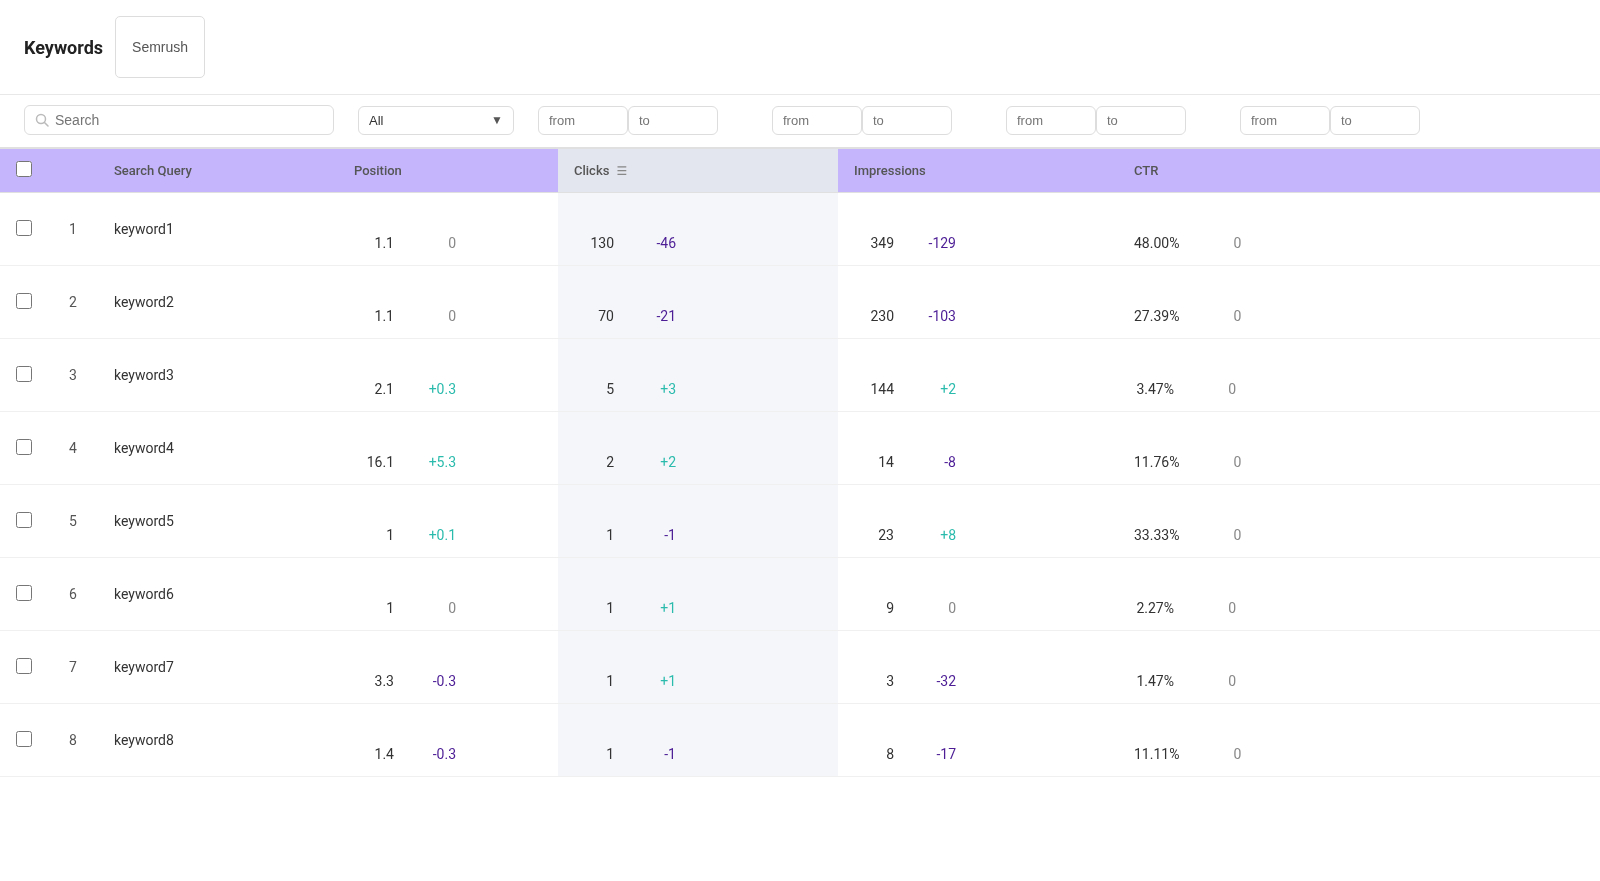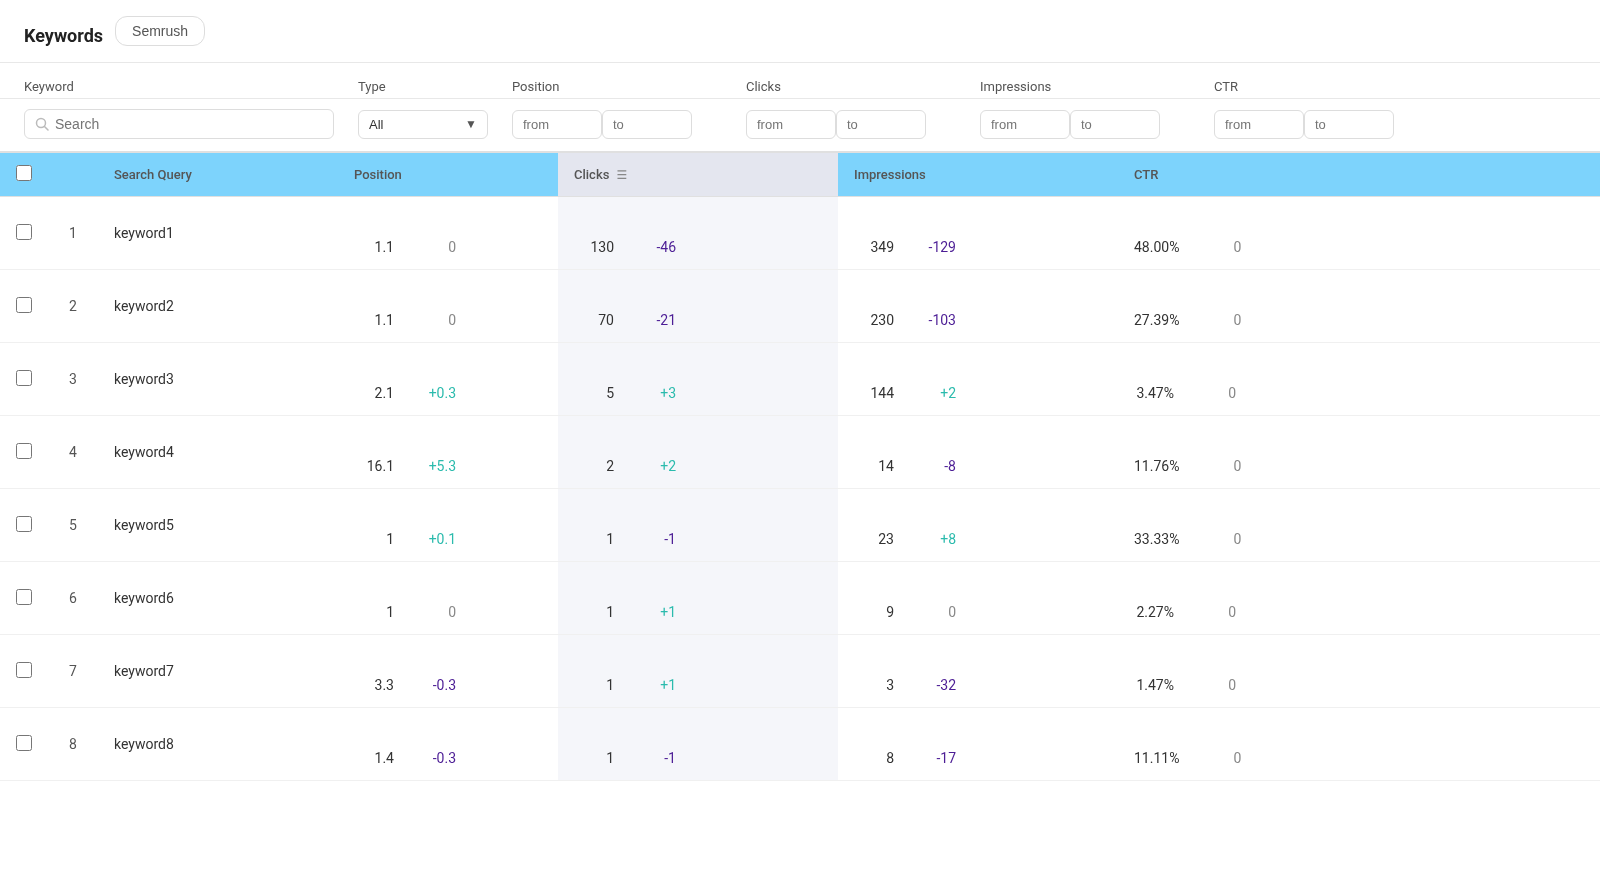--- a/index.html
+++ b/index.html
@@ -13,36 +13,36 @@
     .container {
       width: 1600px;
       min-height: 881px;
       background: #fff;
       padding: 16px 0 0 0;
     }
 
     
     .tabs-row {
       display: flex;
-      align-items: flex-end;
+      align-items: center;
       padding: 0 24px 16px 24px;
       border-bottom: 1px solid #e8e8e8;
       gap: 8px;
     }
 
     .tab-label {
       font-size: 18px;
       font-weight: 700;
       color: #222;
       margin-right: 4px;
     }
 
     .tab-btn {
-      padding: 6px 16px;
-      border-radius: 12px;
+      padding: 22px 16px;
+      border-radius: 5px;
       border: 1px solid #ddd;
       background: #fff;
       font-size: 14px;
       color: #555;
       cursor: pointer;
     }
 
     .tab-btn.active {
       border: 2px solid #4a9fd4;
       color: #222;
@@ -175,21 +175,21 @@
       margin-top: 0;
     }
 
     table {
       width: 100%;
       border-collapse: collapse;
       min-width: 1560px;
     }
 
     thead tr {
-      background: #7dd3fc;
+      background: #c4b5fd;
     }
 
     thead th {
       padding: 12px 16px;
       text-align: left;
       font-size: 13px;
       font-weight: 500;
       color: #555;
       border-bottom: 1px solid #e0e0e0;
       white-space: nowrap;
@@ -305,54 +305,34 @@
 </head>
 <body>
 
 <div class="container">
 
   <div class="tabs-row">
     <span class="tab-label">Keywords</span>
     <button class="tab-btn">Semrush</button>
   </div>
 
-  <div class="filter-row">
-    <div class="filter-col filter-col-keyword">
-      <span class="filter-label">Keyword</span>
-    </div>
-    <div class="filter-col filter-col-type">
-      <span class="filter-label">Type</span>
-    </div>
-    <div class="filter-col filter-col-position">
-      <span class="filter-label">Position</span>
-    </div>
-    <div class="filter-col filter-col-clicks">
-      <span class="filter-label">Clicks</span>
-    </div>
-    <div class="filter-col filter-col-impressions">
-      <span class="filter-label">Impressions</span>
-    </div>
-    <div class="filter-col filter-col-ctr">
-      <span class="filter-label">CTR</span>
-    </div>
-  </div>
 
   <div class="filter-row-inputs">
 
     <div style="width:310px; margin-right:24px;">
       <div class="filter-input-wrap">
         <svg class="search-icon-svg" width="14" height="14" viewBox="0 0 14 14" fill="none">
           <circle cx="6" cy="6" r="4.5" stroke="#bbb" stroke-width="1.5"></circle>
           <line x1="9.5" y1="9.5" x2="13" y2="13" stroke="#bbb" stroke-width="1.5" stroke-linecap="round"></line>
         </svg>
         <input type="text" placeholder="Search" style="">
       </div>
     </div>
 
-    <div style="width:130px; margin-right:24px;">
+    <div style="width:156px; margin-right:24px;">
       <div class="select-wrap">
         <select>
           <option>All</option>
           <option>Branded</option>
           <option>Non-branded</option>
         </select>
         <span class="chevron-down">▼</span>
       </div>
     </div>
 

